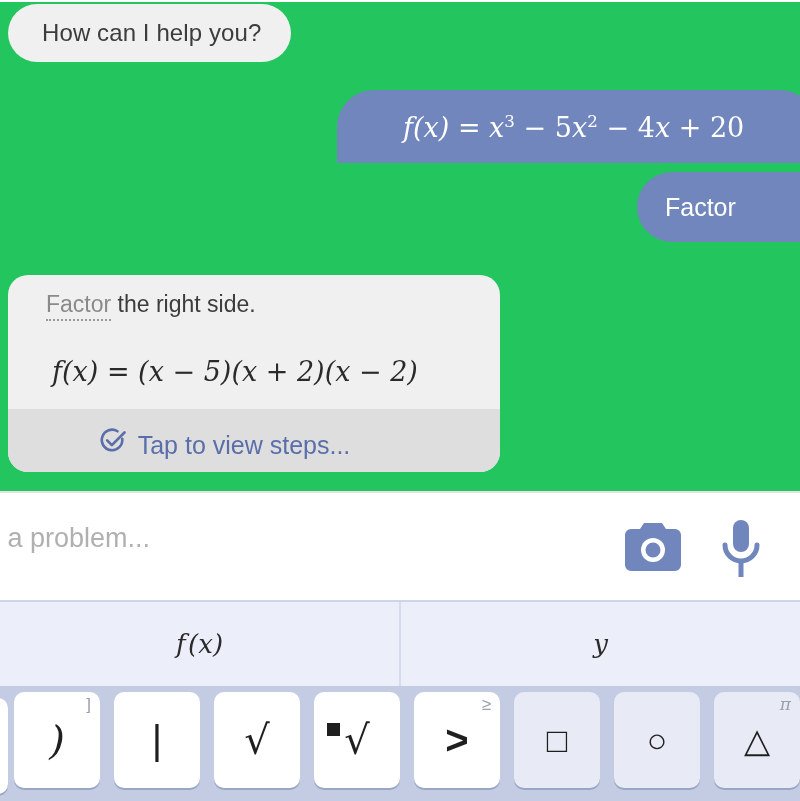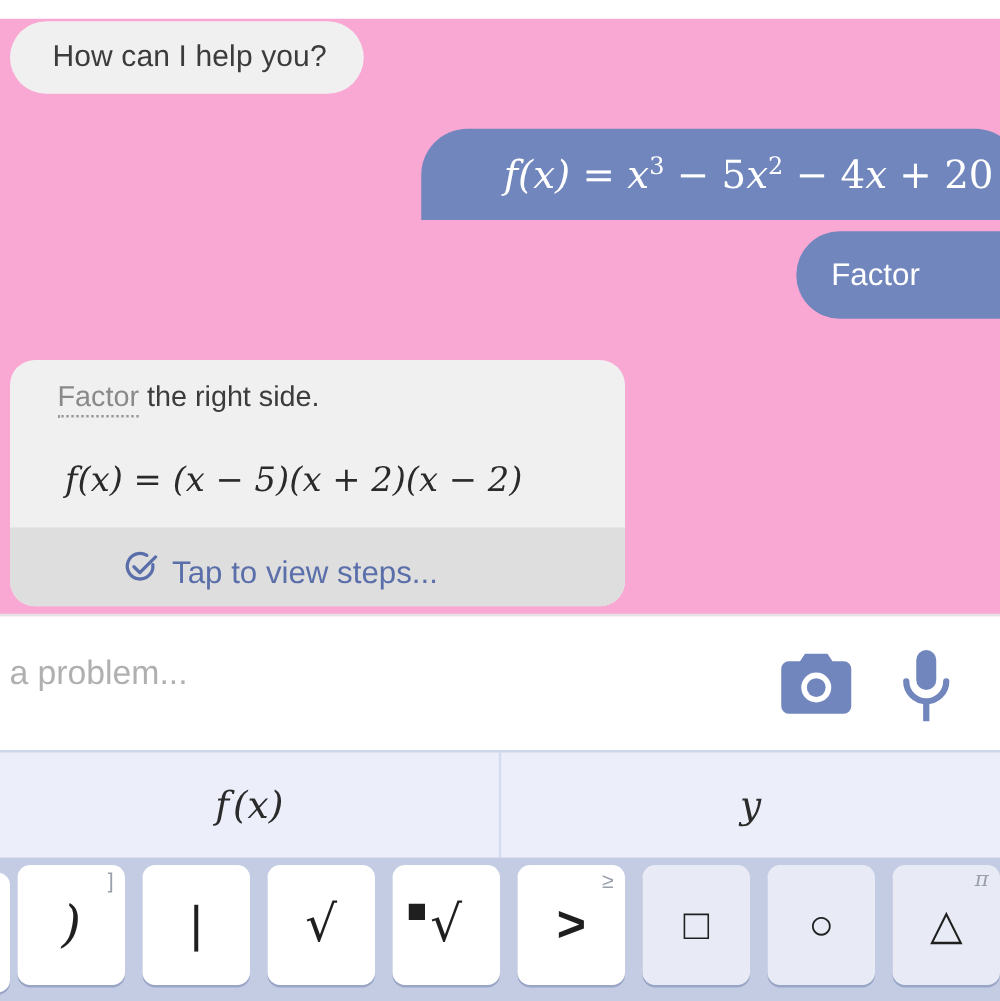--- a/index.html
+++ b/index.html
@@ -11,24 +11,24 @@
     height: 801px;
     background: #ffffff;
     font-family: "Liberation Sans", sans-serif;
     overflow: hidden;
     position: relative;
   }
 
   
   .chat {
     position: absolute;
-    left: 0; top: 15px;
+    left: 0; top: 2px;
     width: 800px;
     height: 492px;
-    background: #f9a8d4;
+    background: #22c55e;
     overflow: hidden;
   }
 
   
   .bubble-greeting {
     position: absolute;
     left: 8px;
     top: 2px;
     height: 58px;
     padding: 0 30px 0 34px;
@@ -53,21 +53,21 @@
     height: 73px;
     background: #7186bd;
     border-radius: 37px 37px 0 0;
     display: flex;
     align-items: center;
     box-sizing: border-box;
     padding-left: 66px;
   }
   .bubble-eq .math {
     color: #ffffff;
-    font-size: 31px;
+    font-size: 27px;
   }
 
   
   .bubble-factor {
     position: absolute;
     left: 637px;
     top: 170px;
     width: 200px;
     height: 70px;
     background: #7186bd;
@@ -189,21 +189,21 @@
     background: #eceffa;
     border-top: 2px solid #cdd5ea;
     box-sizing: border-box;
   }
   .suggest-key {
     flex: 1;
     display: flex;
     align-items: center;
     justify-content: center;
     border-right: 2px solid #d6dcef;
-    font-size: 30px;
+    font-size: 26px;
     color: #2b2b2b;
     box-sizing: border-box;
   }
   .suggest-key:last-child { border-right: none; }
 
   
   .keyboard {
     position: absolute;
     left: 0;
     top: 686px;

